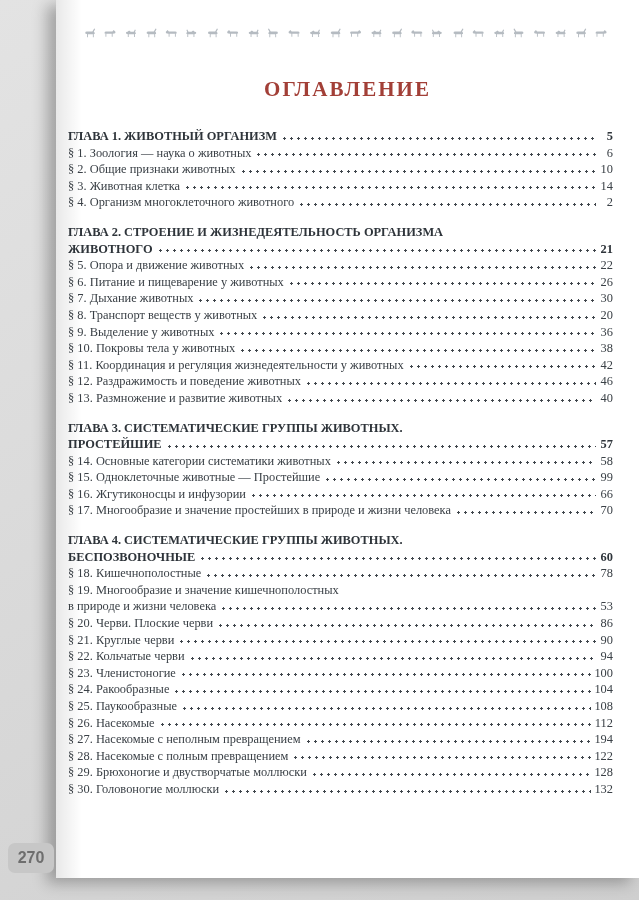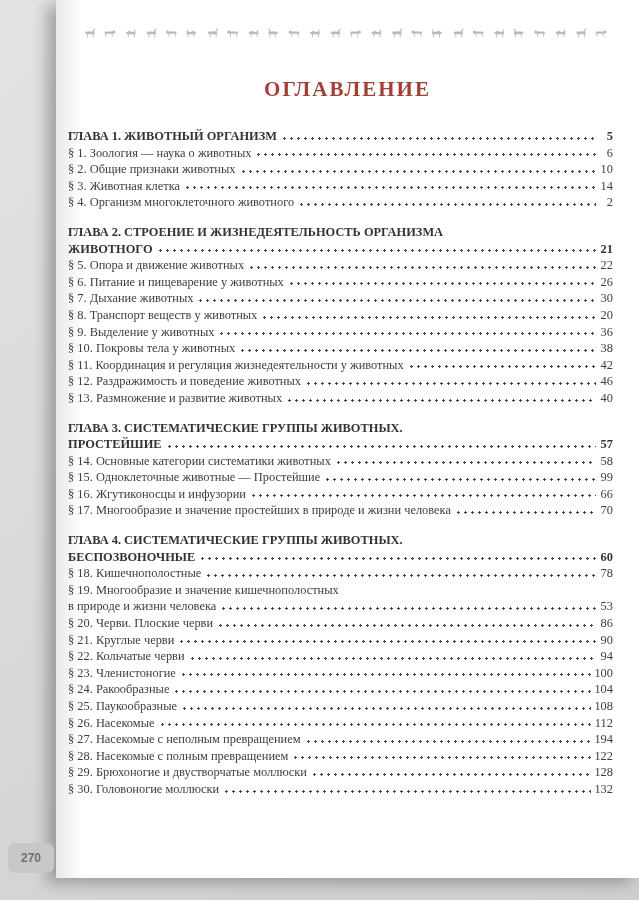--- a/index.html
+++ b/index.html
@@ -40,21 +40,21 @@
     background-image:radial-gradient(circle,#3f454b 1.1px,rgba(0,0,0,0) 1.4px);
     background-size:7px 7px;background-repeat:repeat-x;
     background-position:0 calc(100% - 3px);
   }
   .row .p{text-align:right;min-width:14px;}
   .badge{
     position:absolute;left:8px;top:843px;width:46px;height:30px;
     background:#c7c7c7;border-radius:7px;
     display:flex;align-items:center;justify-content:center;
     font-family:"Liberation Sans","DejaVu Sans",sans-serif;
-    font-size:12px;font-weight:700;color:#6e6e6e;
+    font-size:16px;font-weight:700;color:#6e6e6e;
   }
 </style>
 </head>
 <body>
 
 <div class="page">
 
   <div class="frieze">
     <svg viewBox="0 0 533 12" preserveAspectRatio="xMidYMid meet">
       <defs>

